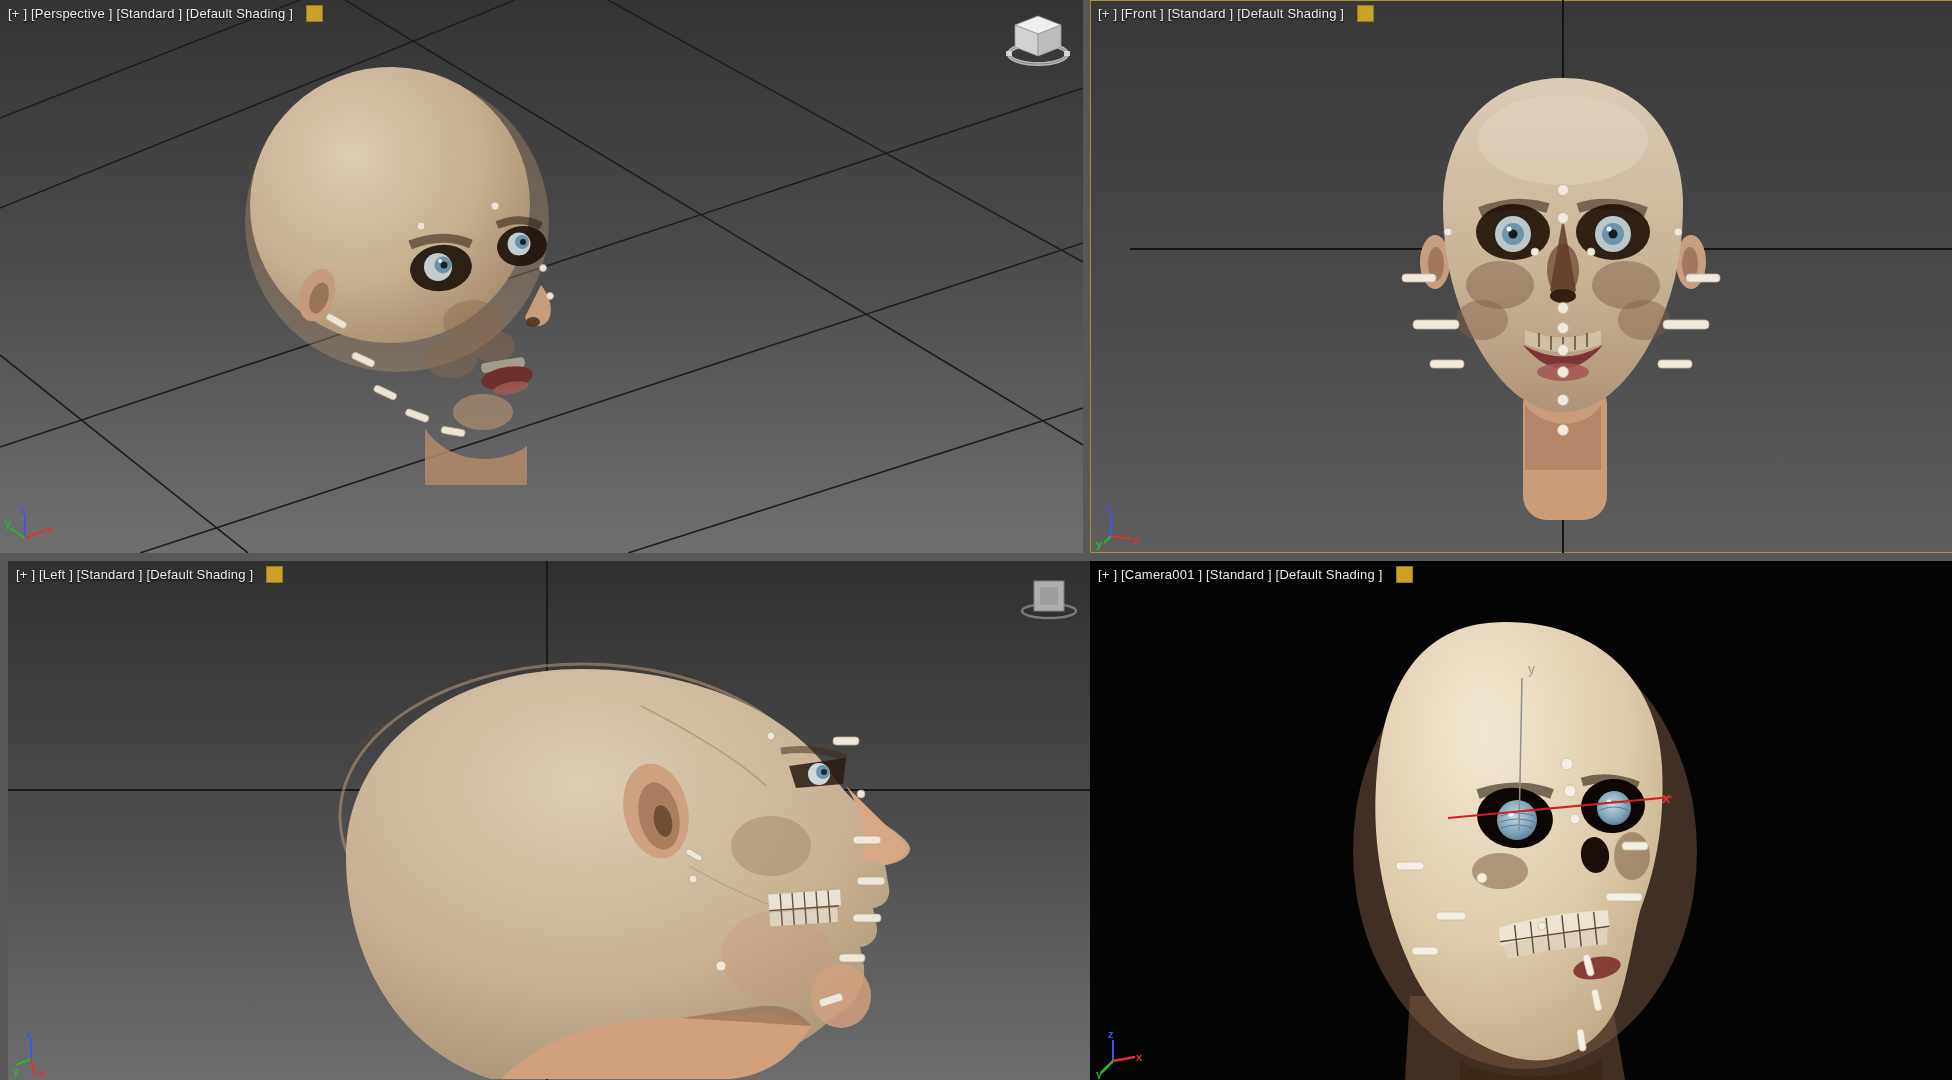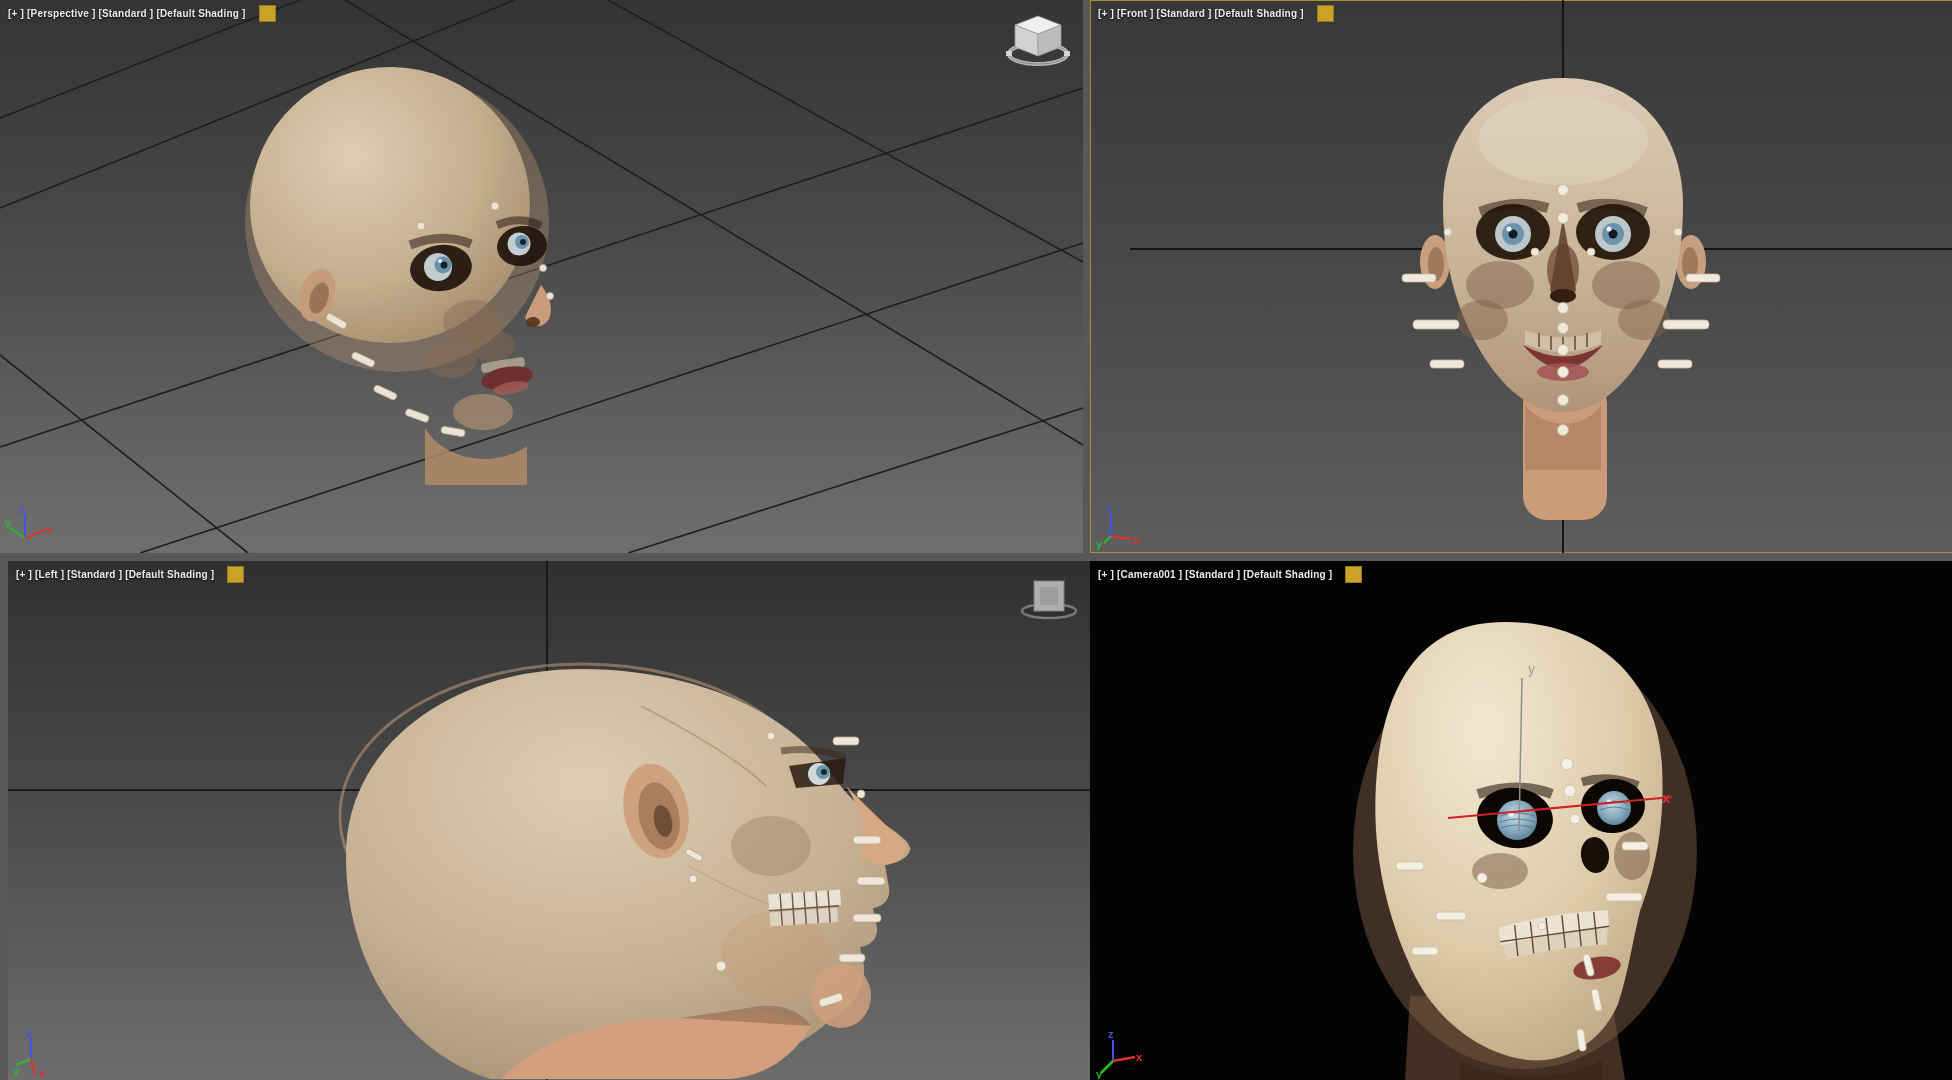--- a/index.html
+++ b/index.html
@@ -9,21 +9,21 @@
   .vp1{left:0;top:0;width:1083px;height:553px;
        background:linear-gradient(180deg,#343434 0%,#4a4a4a 45%,#6f6f6f 100%);}
   .vp2{left:1090px;top:0;width:942px;height:553px;
        background:linear-gradient(180deg,#383838 0%,#4a4a4a 55%,#5e5e5e 100%);
        box-shadow:inset 0 0 0 1px #a98f2f;}
   .vp3{left:8px;top:561px;width:1083px;height:519px;
        background:linear-gradient(180deg,#303030 0%,#4c4c4c 50%,#6d6d6d 100%);}
   .vp4{left:1090px;top:561px;width:862px;height:519px;background:#040404;}
   .scene{position:absolute;left:0;top:0;width:100%;height:100%;}
   .vp-label{position:absolute;top:5px;left:8px;display:flex;align-items:center;gap:13px;z-index:6;}
-  .vp-label-text{color:#ececec;font-size:10px;font-weight:700;letter-spacing:.2px;
+  .vp-label-text{color:#ececec;font-size:13px;font-weight:400;letter-spacing:.2px;
                  text-shadow:0 1px 2px rgba(0,0,0,.9);white-space:pre;}
   .swatch{width:17px;height:17px;background:#c9a227;display:inline-block;
           box-shadow:inset 0 0 0 1px rgba(0,0,0,.25);}
   .viewcube{position:absolute;top:8px;right:10px;z-index:6;}
   .vc-dim{opacity:.55;}
   .vc-mid{opacity:.85;}
   .tripod{position:absolute;bottom:1px;left:5px;z-index:6;}
   .axis-letter{font-family:"Liberation Sans",sans-serif;font-size:11px;font-weight:700;}
 </style>
 </head>

